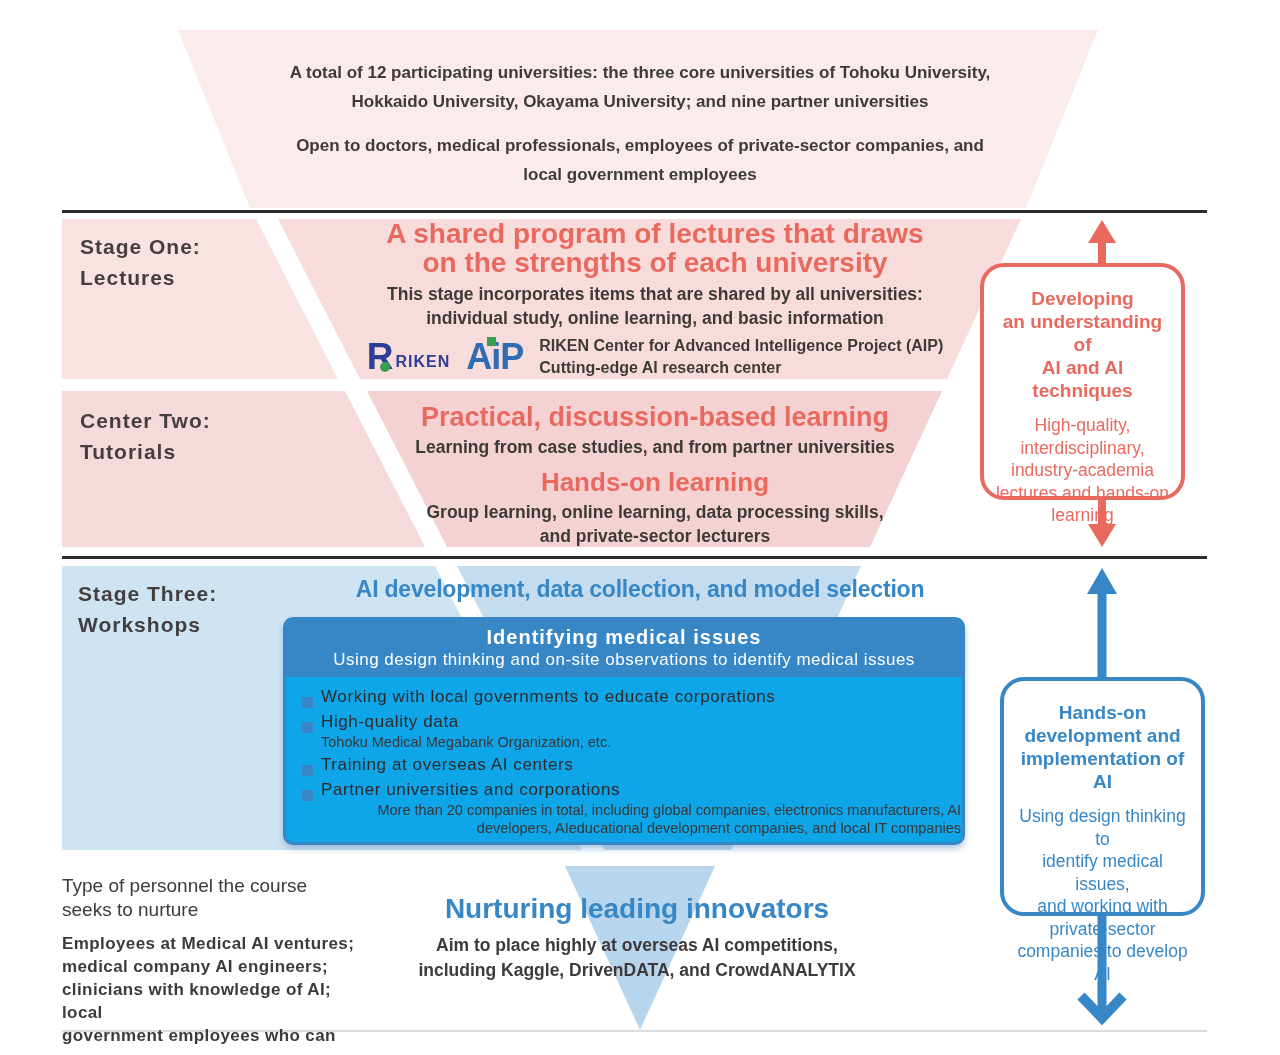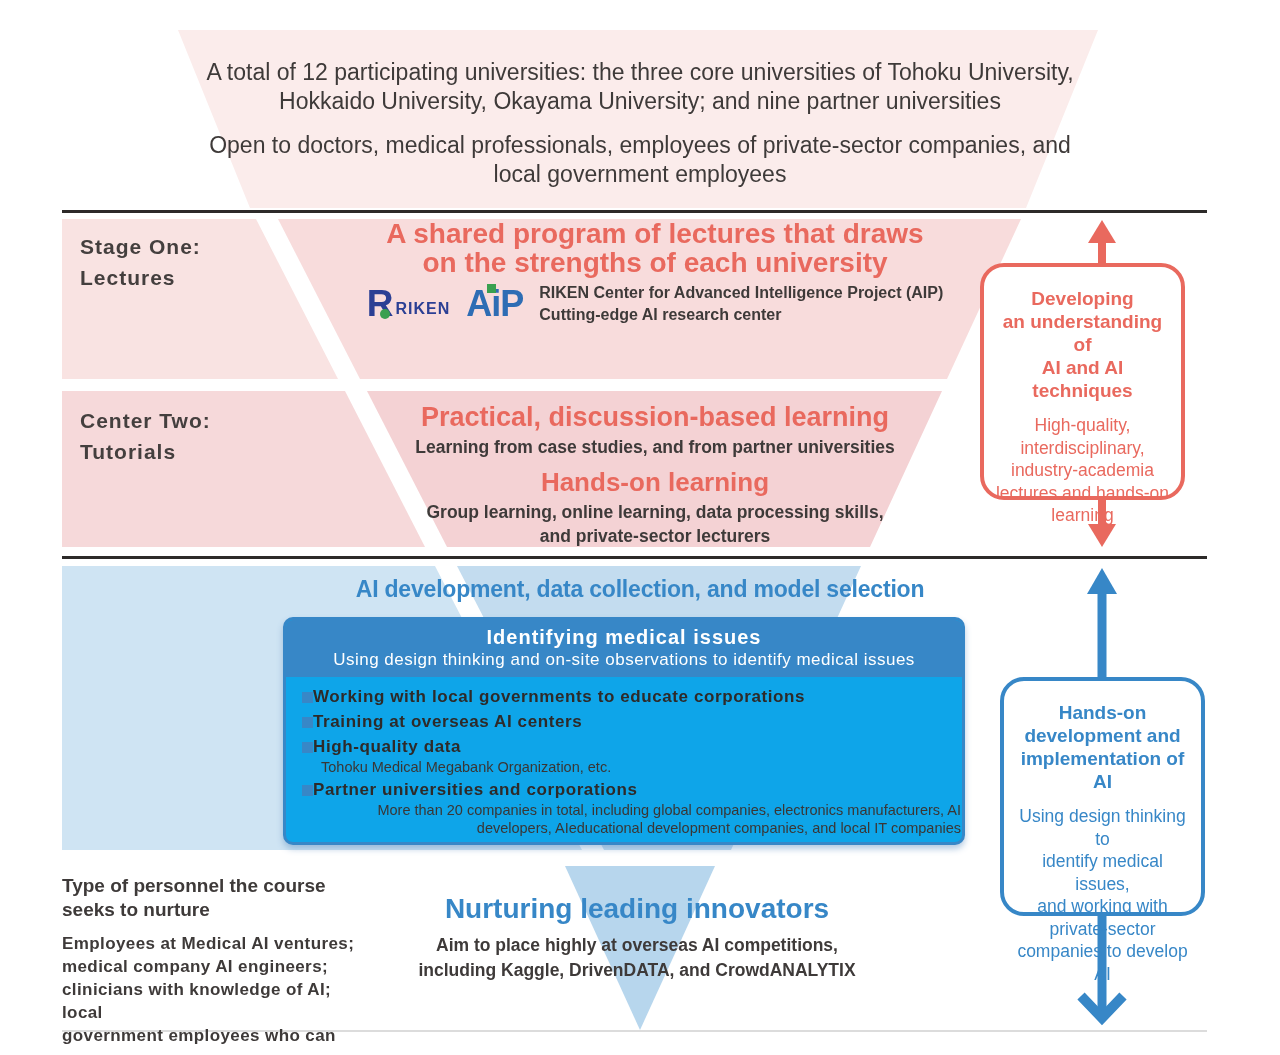--- a/index.html
+++ b/index.html
@@ -22,21 +22,21 @@
   .shape-s3f{fill:var(--blue-funnel);}
   .shape-tri{fill:var(--blue-triangle);}
   .line-dark{fill:var(--line-dark);}
   .line-light{fill:var(--line-light);}
   .arrow-red{stroke:var(--accent-red);}
   .arrow-red-head{fill:var(--accent-red);}
   .arrow-blue{stroke:var(--accent-blue);}
   .arrow-blue-head{fill:var(--accent-blue);}
 
   
-  .intro{left:160px;top:58px;width:960px;font-size:23px;font-weight:400;line-height:29px;}
+  .intro{left:160px;top:58px;width:960px;font-size:17px;font-weight:700;line-height:29px;}
   .intro p{margin:0;}
   .intro p + p{margin-top:15px;}
 
   
   .stage-label{font-size:21px;font-weight:bold;line-height:31px;letter-spacing:1px;color:#443f3e;}
 
   
   .s1-content{left:305px;top:219px;width:700px;}
   .stage-title{color:var(--accent-red);font-weight:bold;font-size:28px;line-height:29px;margin:0;}
   .stage-sub{font-size:17.5px;font-weight:600;line-height:24px;margin:5px 0 0 0;}
@@ -59,34 +59,34 @@
   .workshop-box{
     left:283px;top:617px;width:682px;height:228px;background:#0ea5e9;
     border:3px solid var(--accent-blue);border-radius:10px;box-sizing:border-box;
     box-shadow:0 4px 6px rgba(90,140,190,.45);overflow:hidden;
   }
   .wb-header{background:var(--box-header);color:#fff;text-align:center;padding:5px 6px 7px 6px;}
   .wb-header .h1{font-size:20px;font-weight:bold;letter-spacing:1px;line-height:24px;margin:0;}
   .wb-header .h2{font-size:17px;font-weight:500;letter-spacing:.5px;line-height:20px;margin:1px 0 0 0;}
   .wb-body{padding:9px 14px 6px 16px;}
   .wb-item{margin:0 0 3px 0;}
-  .wb-title{display:flex;align-items:center;font-size:17px;font-weight:bold;letter-spacing:.6px;color:#2e2a29;line-height:22px;}
+  .wb-title{display:flex;align-items:flex-end;gap:8px;font-size:17px;font-weight:normal;letter-spacing:.6px;color:#2e2a29;line-height:22px;}
   .sq{width:11px;height:11px;background:var(--accent-blue);flex:0 0 auto;}
   .wb-sub{font-size:14.5px;font-weight:500;line-height:18px;margin:0 0 2px 19px;color:#3a3635;}
 
   
   .side-box{width:205px;box-sizing:border-box;border-radius:24px;background:#fff;text-align:center;padding:20px 10px 0 10px;}
   .red-box{left:980px;top:263px;height:237px;border:4px solid var(--accent-red);color:var(--accent-red);}
   .blue-box{left:1000px;top:677px;height:239px;border:4px solid var(--accent-blue);color:var(--accent-blue);}
   .side-box .bt{font-size:19px;font-weight:bold;line-height:23px;margin:0;}
   .side-box .bb{font-size:17.5px;font-weight:500;line-height:22.5px;margin:12px 0 0 0;}
 
   
   .personnel{left:62px;top:874px;width:305px;}
-  .personnel .ph{font-size:19px;font-weight:bold;line-height:24px;margin:0;}
+  .personnel .ph{font-size:19px;font-weight:normal;line-height:24px;margin:0;}
   .personnel .pb{font-size:17px;font-weight:600;line-height:23px;letter-spacing:.4px;margin:10px 0 0 0;}
 
   
   .innovators{left:287px;top:893px;width:700px;}
   .innovators .it{font-size:28px;font-weight:bold;color:var(--accent-blue);margin:0;}
   .innovators .ib{font-size:17.5px;font-weight:600;line-height:25px;margin:8px 0 0 0;}
 </style>
 </head>
 <body>
 
@@ -131,20 +131,22 @@
 Hokkaido University, Okayama University; and nine partner universities</p>
     <p class="pre">Open to doctors, medical professionals, employees of private-sector companies, and
 local government employees</p>
   </div>
 
   <div class="abs stage-label pre" style="left:80px;top:231px;">Stage One:
 Lectures</div>
   <div class="abs s1-content center">
     <p class="stage-title pre">A shared program of lectures that draws
 on the strengths of each university</p>
+    <p class="stage-sub pre">This stage incorporates items that are shared by all universities:
+individual study, online learning, and basic information</p>
     <div class="logos-row">
       <span class="riken-logo">
         <span class="riken-r">R</span>
         <span class="riken-dot"></span>
         <span class="riken-word">RIKEN</span>
       </span>
       <span class="aip-logo">
         <span class="aip-text">AiP</span>
         <span class="aip-square"></span>
       </span>
@@ -156,46 +158,48 @@
   <div class="abs stage-label pre" style="left:80px;top:405px;">Center Two:
 Tutorials</div>
   <div class="abs s2-content center">
     <p class="stage-title" style="font-size:27px;">Practical, discussion-based learning</p>
     <p class="stage-sub" style="margin-top:3px;">Learning from case studies, and from partner universities</p>
     <p class="stage-title t2">Hands-on learning</p>
     <p class="stage-sub pre" style="margin-top:3px;">Group learning, online learning, data processing skills,
 and private-sector lecturers</p>
   </div>
 
+  <div class="abs stage-label pre" style="left:78px;top:578px;">Stage Three:
+Workshops</div>
   <div class="abs s3-title center">AI development, data collection, and model selection</div>
 
   <div class="abs workshop-box">
     <div class="wb-header">
       <p class="h1">Identifying medical issues</p>
       <p class="h2">Using design thinking and on-site observations to identify medical issues</p>
     </div>
     <div class="wb-body">
       <div class="wb-item">
         <div class="wb-title">
             <span class="sq"></span>
             <span>Working with local governments to educate corporations</span>
           </div>
       </div>
       <div class="wb-item">
         <div class="wb-title">
             <span class="sq"></span>
+            <span>High-quality data</span>
+          </div>
+        <p class="wb-sub">Tohoku Medical Megabank Organization, etc.</p>
+      </div>
+      <div class="wb-item">
+        <div class="wb-title">
+            <span class="sq"></span>
             <span>Training at overseas AI centers</span>
           </div>
-      </div>
-      <div class="wb-item">
-        <div class="wb-title">
-            <span class="sq"></span>
-            <span>High-quality data</span>
-          </div>
-        <p class="wb-sub">Tohoku Medical Megabank Organization, etc.</p>
       </div>
       <div class="wb-item">
         <div class="wb-title">
             <span class="sq"></span>
             <span>Partner universities and corporations</span>
           </div>
         <p class="wb-sub" style="width:640px;text-align:right;">More than 20 companies in total, including global companies, electronics manufacturers, AI developers, AIeducational development companies, and local IT companies</p>
       </div>
       <div class="wb-item">
         <div class="wb-title">

